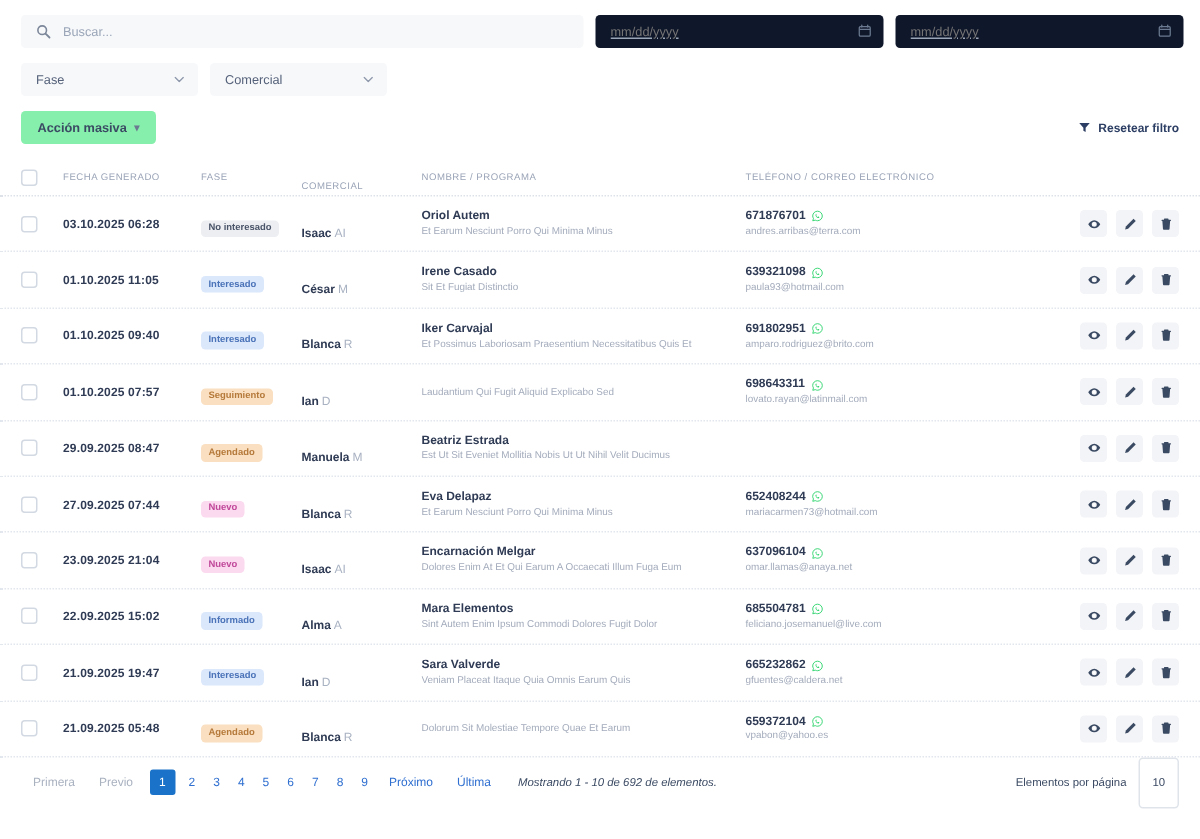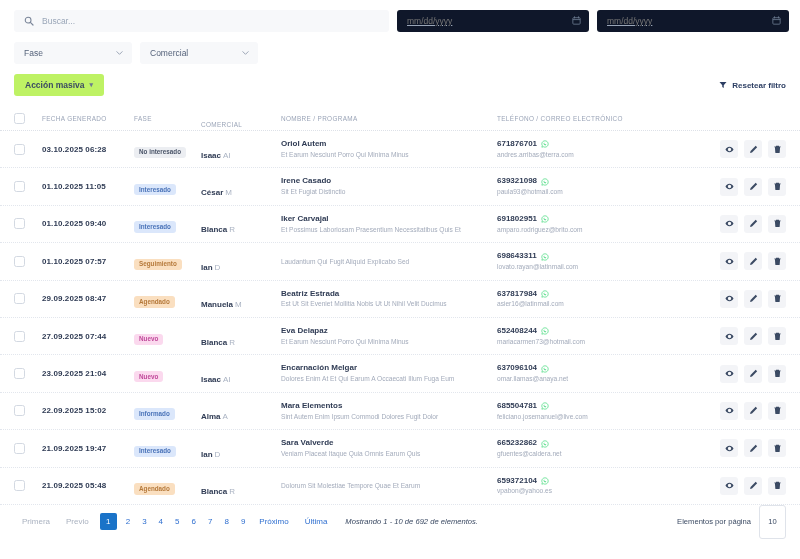--- a/index.html
+++ b/index.html
@@ -79,21 +79,21 @@
     width: 7px; height: 4px;
   }
 
   
   .action-row {
     display: flex; align-items: center; justify-content: space-between;
     padding: 10px 14px 0 14px;
   }
   .bulk-btn {
     height: 22px;
-    background: #bef264;
+    background: #86efac;
     border-radius: 3px;
     display: inline-flex; align-items: center;
     padding: 0 11px;
     font-size: 8.5px;
     font-weight: bold;
     color: #3b4a63;
     cursor: pointer;
   }
   .bulk-btn .caret { margin-left: 5px; font-size: 7px; color:#6b7a90; }
   .reset-btn {
@@ -457,30 +457,20 @@
         <div class="row">
           <div class="col-check">
             <span class="cbox"></span>
           </div>
           <div class="col-date cell-date">29.09.2025 08:47</div>
           <div class="col-fase"><span class="badge" style="background:#fadfc0;color:#b5793a">Agendado</span></div>
           <div class="col-com cell-com"><span>Manuela</span><span class="ini">M</span></div>
           <div class="col-name cell-name">
             <div class="n">Beatriz Estrada</div>
             <div class="p">Est Ut Sit Eveniet Mollitia Nobis Ut Ut Nihil Velit Ducimus</div>
-          </div>
-          <div class="col-phone cell-phone">
-            <div class="t">
-              <span>637817984</span>
-              <svg class="wa" viewBox="0 0 16 16">
-                <path d="M8 1.6c-3.5 0-6.4 2.8-6.4 6.3 0 1.2.4 2.3 1 3.3L1.7 14.4l3.3-.9c1 .5 2 .8 3 .8 3.5 0 6.4-2.8 6.4-6.3S11.5 1.6 8 1.6z" fill="none" stroke="#25d366" stroke-width="1.2"></path>
-                <path d="M5.8 5c.2 0 .4 0 .5.3l.5 1.2c.1.2 0 .4-.1.5l-.3.3c-.1.1-.1.2 0 .4.3.6.9 1.2 1.6 1.5.2.1.3.1.4 0l.3-.4c.1-.2.3-.2.5-.1l1.1.5c.2.1.3.3.2.5-.1.6-.7 1-1.3 1-1.9 0-3.9-2-3.9-3.9 0-.6.3-1.2.9-1.3z" fill="#25d366"></path>
-              </svg>
-            </div>
-            <div class="e">asier16@latinmail.com</div>
           </div>
           <div class="col-acts">
             <span class="actbtn">
               <svg viewBox="0 0 16 16">
                 <path d="M8 3.2C4.6 3.2 1.8 6 .9 8c.9 2 3.7 4.8 7.1 4.8S14.2 10 15.1 8C14.2 6 11.4 3.2 8 3.2zm0 7.8A3 3 0 1 1 8 5a3 3 0 0 1 0 6z"></path>
                 <circle cx="8" cy="8" r="1.5" fill="#fff"></circle>
               </svg>
             </span>
             <span class="actbtn">
               <svg viewBox="0 0 16 16">

